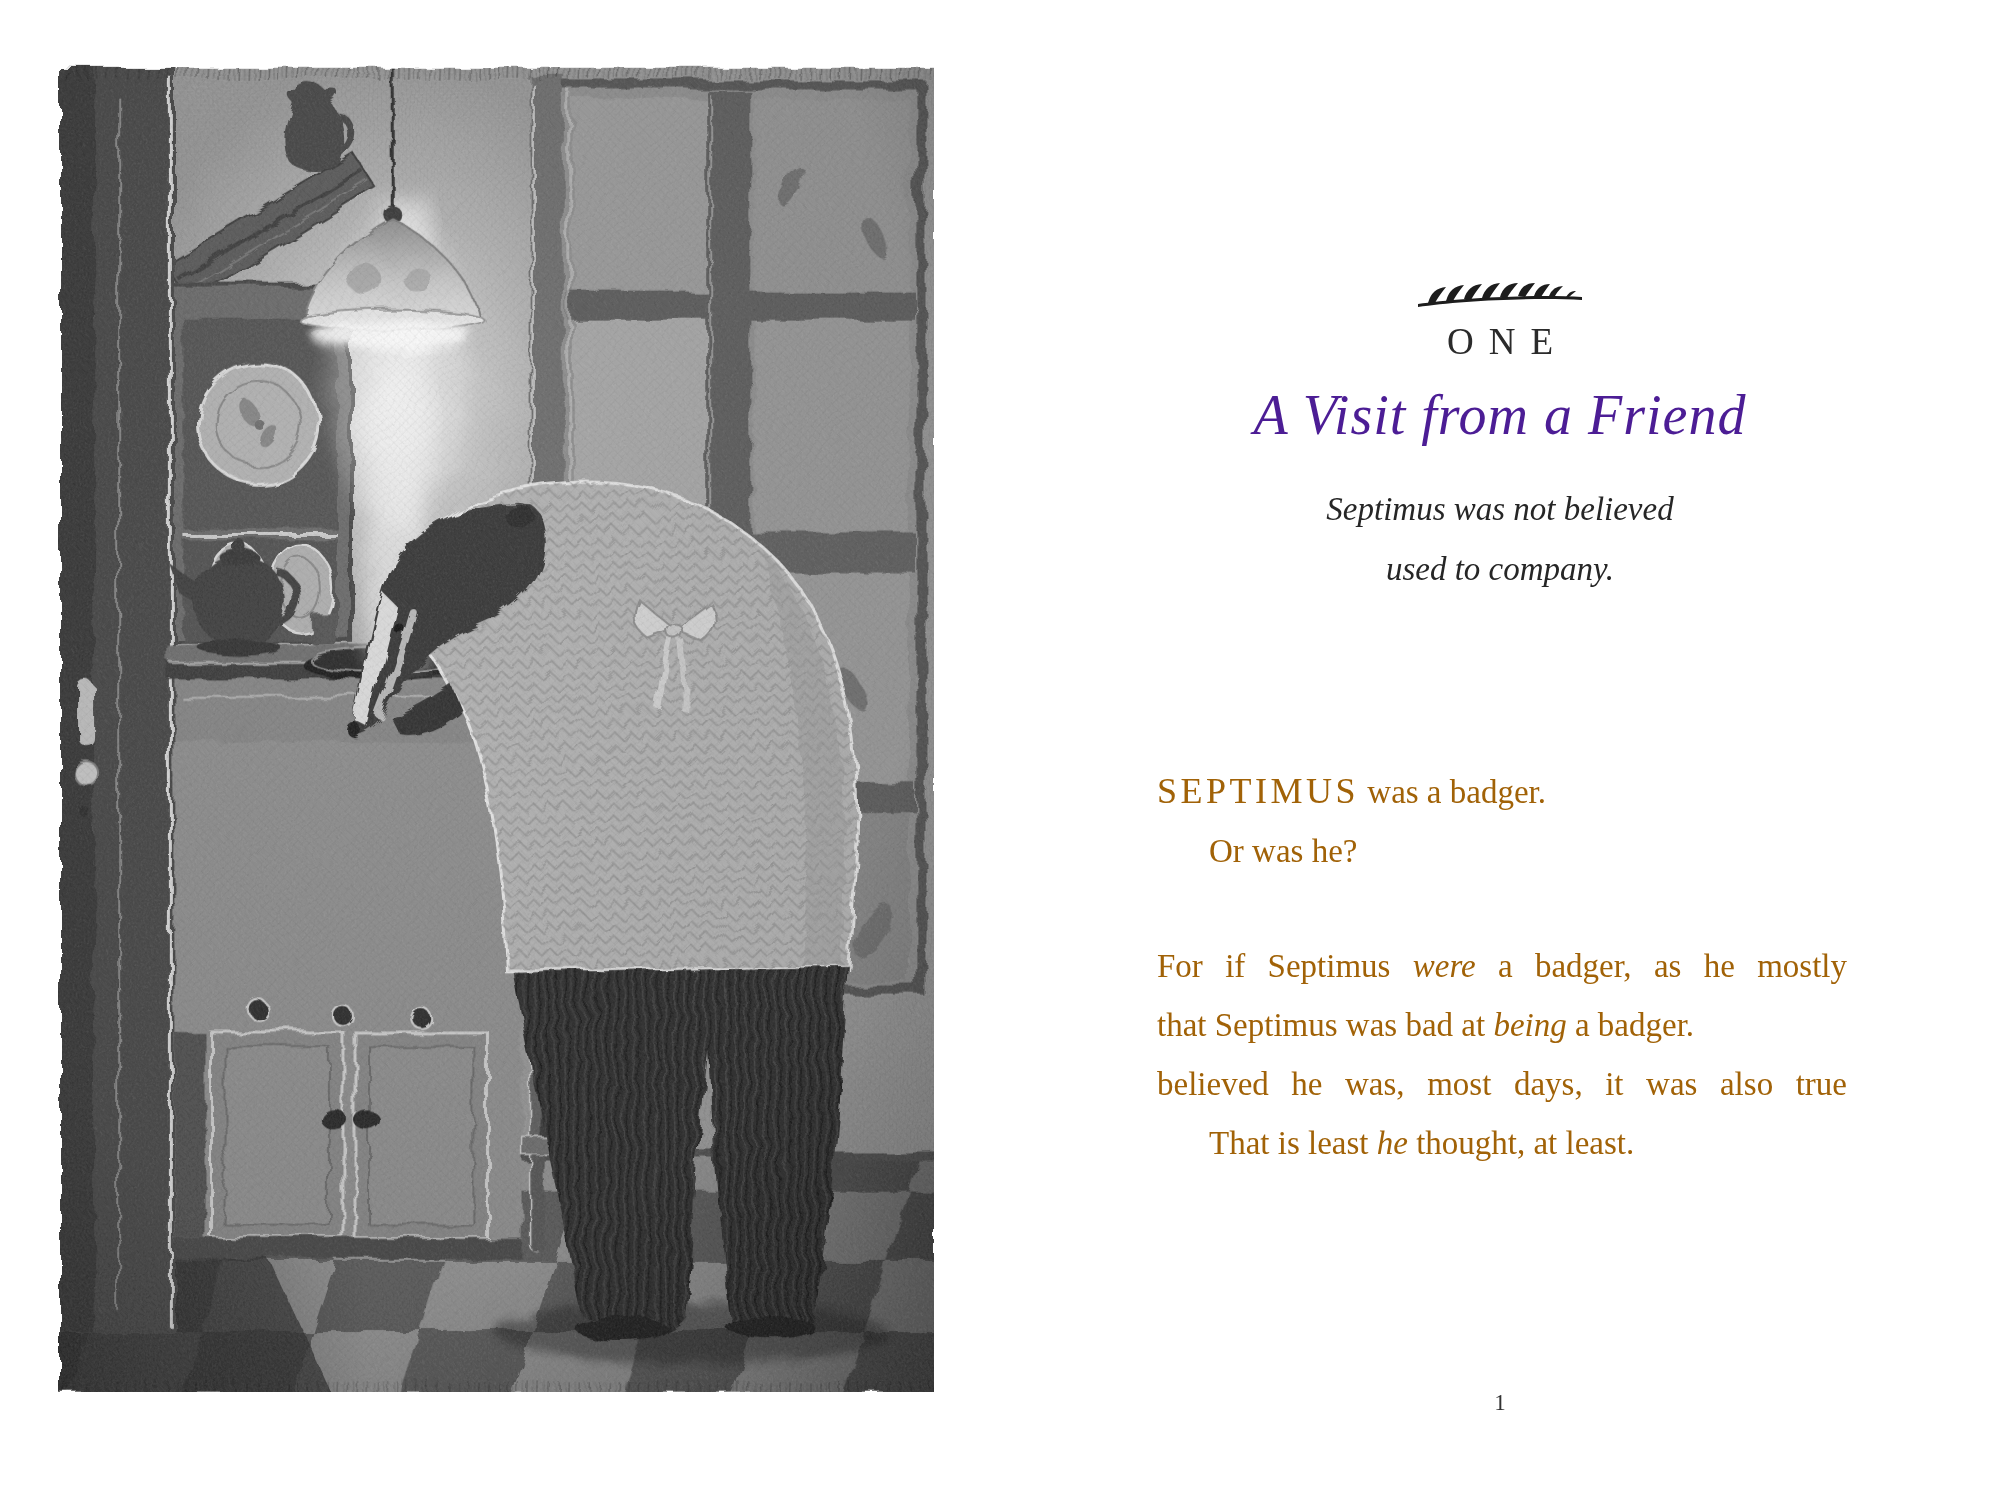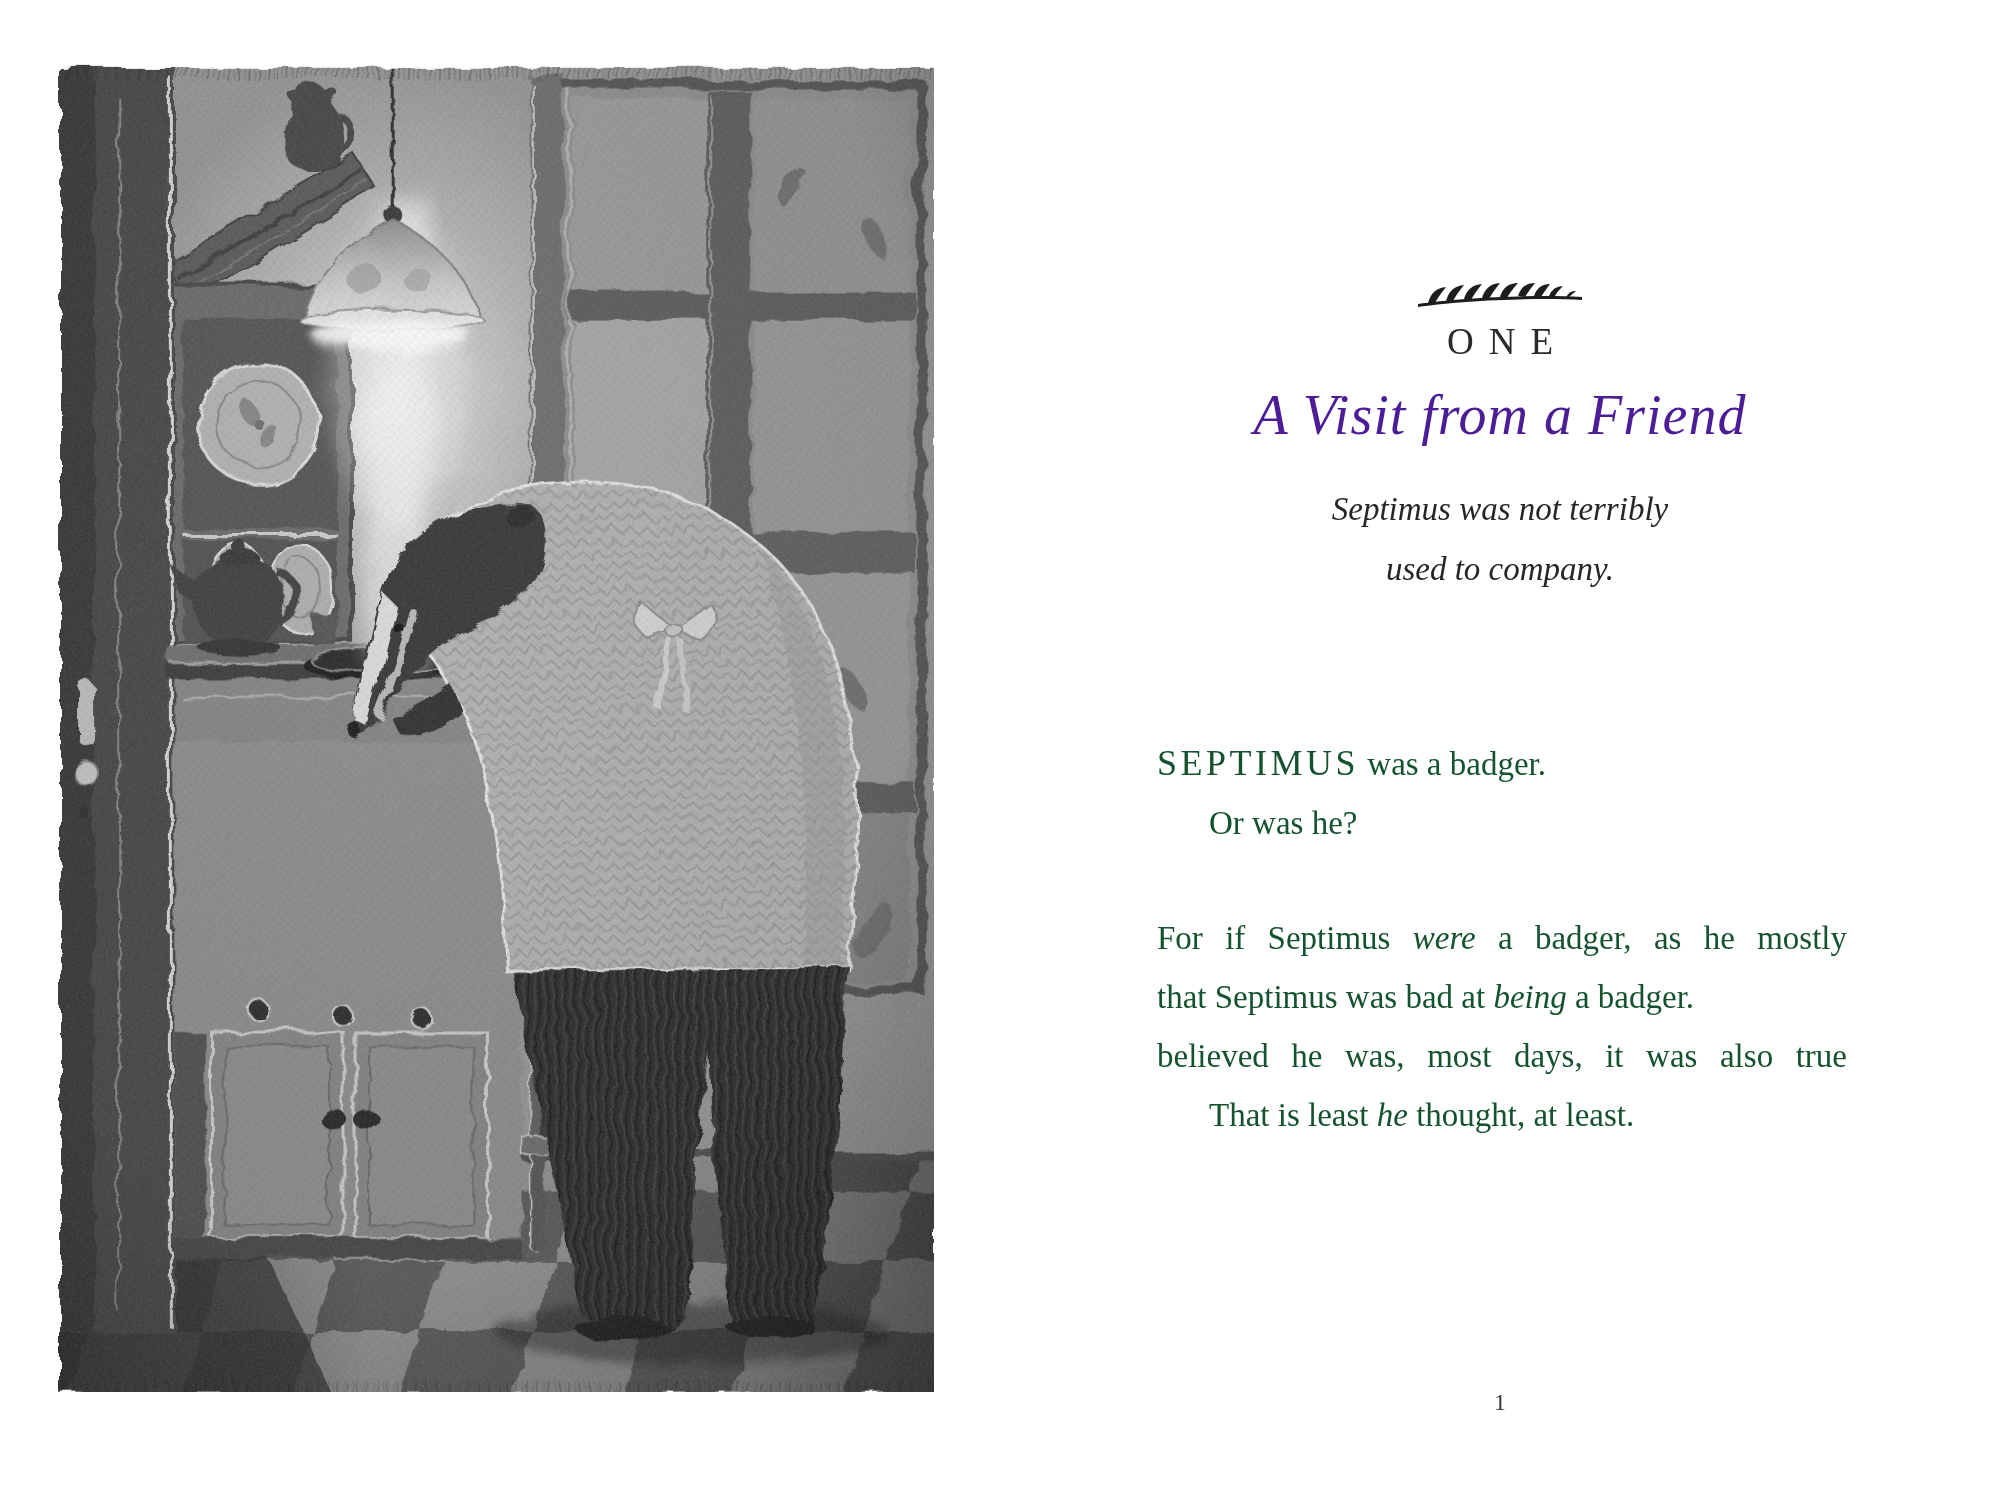--- a/index.html
+++ b/index.html
@@ -21,22 +21,22 @@
     color:#2b2b2b;font-weight:normal;
   }
   .title{
     margin:20px 0 0 0;font-style:italic;font-weight:normal;
     font-size:56px;letter-spacing:1px;color:#4c1d95;
   }
   .epigraph{margin-top:32px;font-style:italic;font-size:33px;line-height:60px;color:#262626;}
   .ep-line{white-space:nowrap;}
 
   .body-text{
-    position:absolute;left:1157px;top:734px;width:690px;
-    font-size:33px;line-height:59px;color:#14532d;
+    position:absolute;left:1157px;top:762px;width:690px;
+    font-size:33px;line-height:59px;color:#a16207;
   }
   .line{margin:0;}
   .line.ind{padding-left:52px;}
   .line.j{text-align:justify;text-align-last:justify;}
   .line.gap{margin-top:56px;}
   .sc{font-size:36px;letter-spacing:3.5px;}
   .it{font-style:italic;}
 
   .pagenum{
     position:absolute;left:1150px;top:1390px;width:700px;
@@ -312,21 +312,21 @@
         <path d="M84 17 Q88 3 102 3 Q94 12 91 18 Z"></path>
         <path d="M102 16 Q106 3 119 3 Q112 12 109 17 Z"></path>
         <path d="M118 16 Q122 4 134 4 Q128 12 125 17 Z"></path>
         <path d="M133 16 Q137 6 147 6 Q141 12 139 16 Z"></path>
         <path d="M150 17 Q154 10 160 11 Q155 15 153 17 Z"></path>
       </g>
     </svg>
     <div class="chapnum">ONE</div>
     <h1 class="title">A Visit from a Friend</h1>
     <div class="epigraph">
-      <div class="ep-line">Septimus was not terribly</div>
+      <div class="ep-line">Septimus was not believed</div>
       <div class="ep-line">used to company.</div>
     </div>
   </div>
 
   <div class="body-text">
     <p class="line"><span class="sc">SEPTIMUS</span><span> was a badger.</span></p>
     <p class="line ind"><span>Or was he?</span></p>
     <p class="line j gap"><span>For if Septimus </span><span class="it">were</span><span> a badger, as he mostly</span></p>
     <p class="line"><span>that Septimus was bad at </span><span class="it">being</span><span> a badger.</span></p>
     <p class="line j"><span>believed he was, most days, it was also true</span></p>

